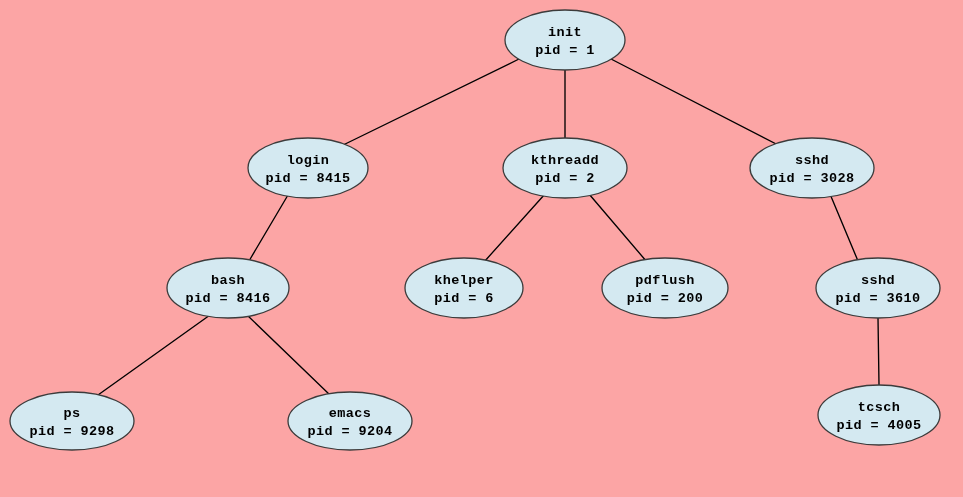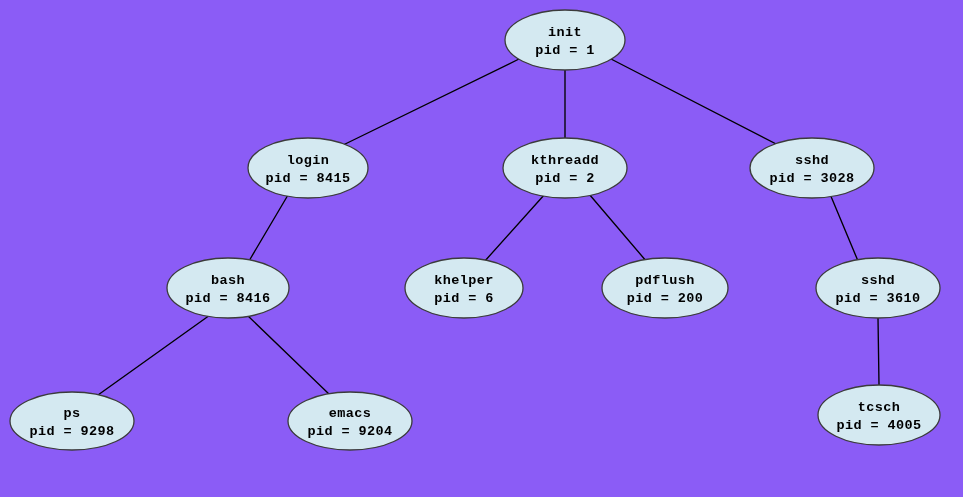--- a/index.html
+++ b/index.html
@@ -8,21 +8,21 @@
     padding: 0;
     background: #ffffff;
   }
   body {
     font-family: "Liberation Mono", "DejaVu Sans Mono", monospace;
   }
   #diagram-root {
     position: relative;
     width: 963px;
     height: 497px;
-    background: #8b5cf6;
+    background: #fca5a5;
     overflow: hidden;
   }
   #tree-svg {
     position: absolute;
     left: 0;
     top: 0;
     width: 963px;
     height: 497px;
     display: block;
   }

